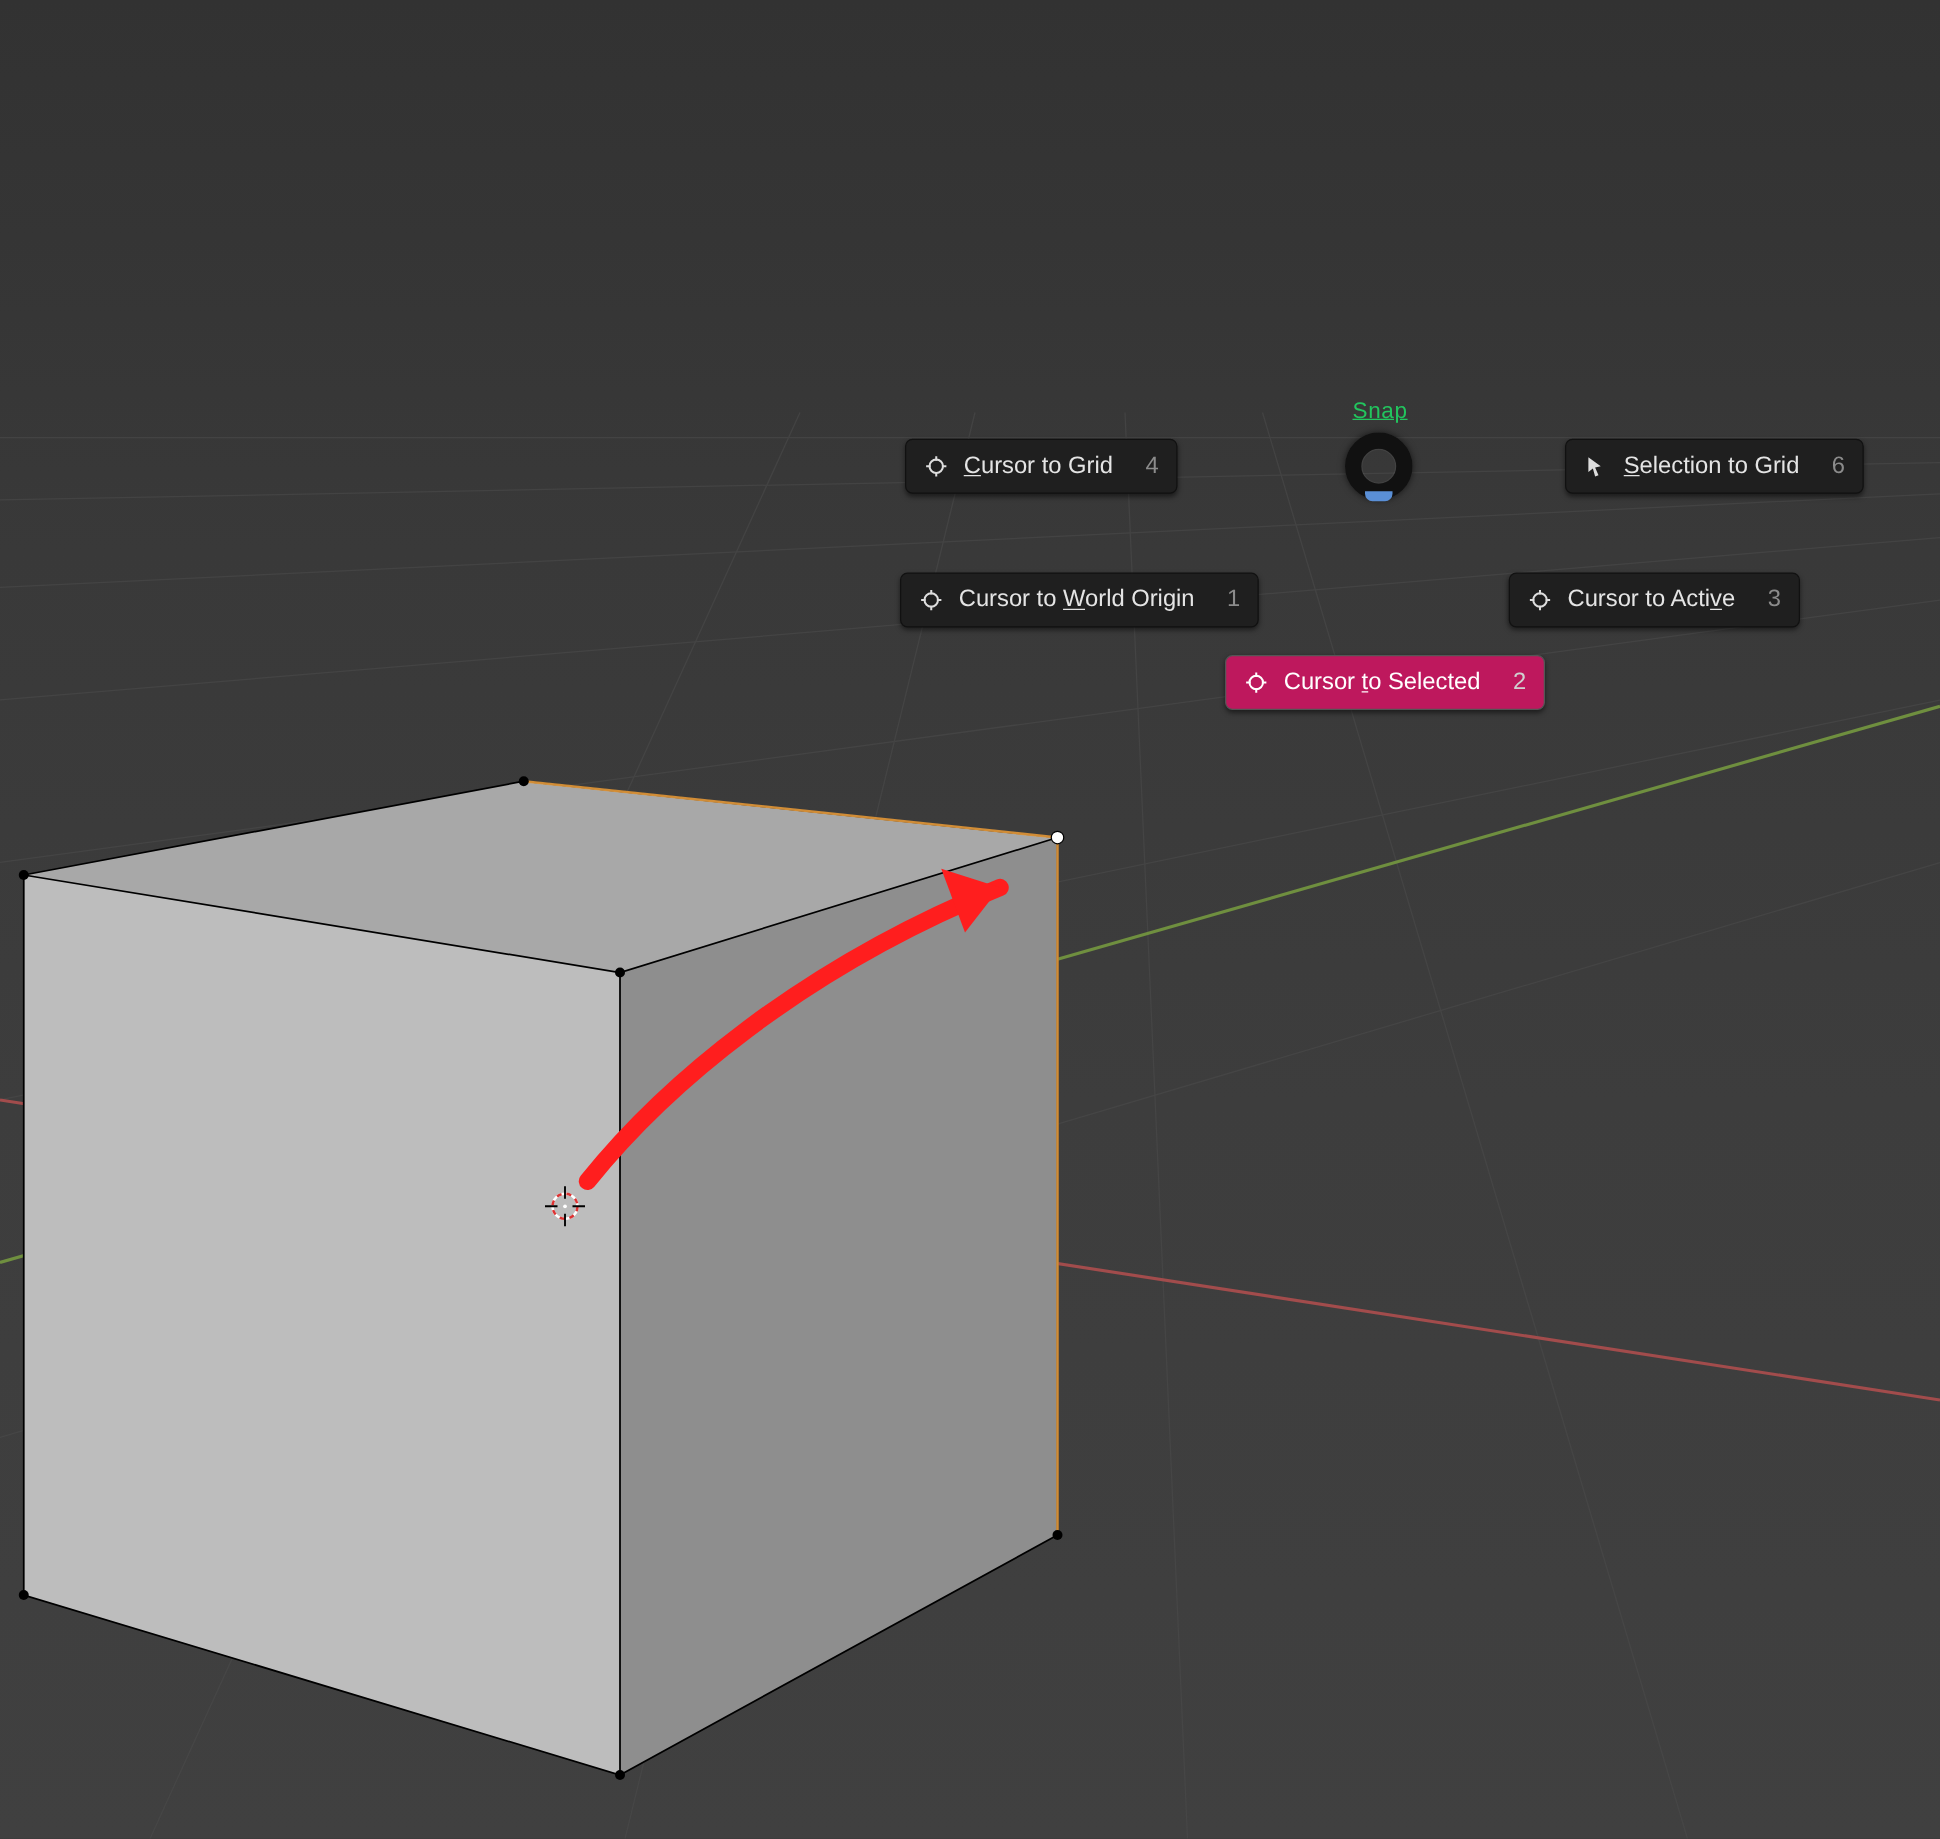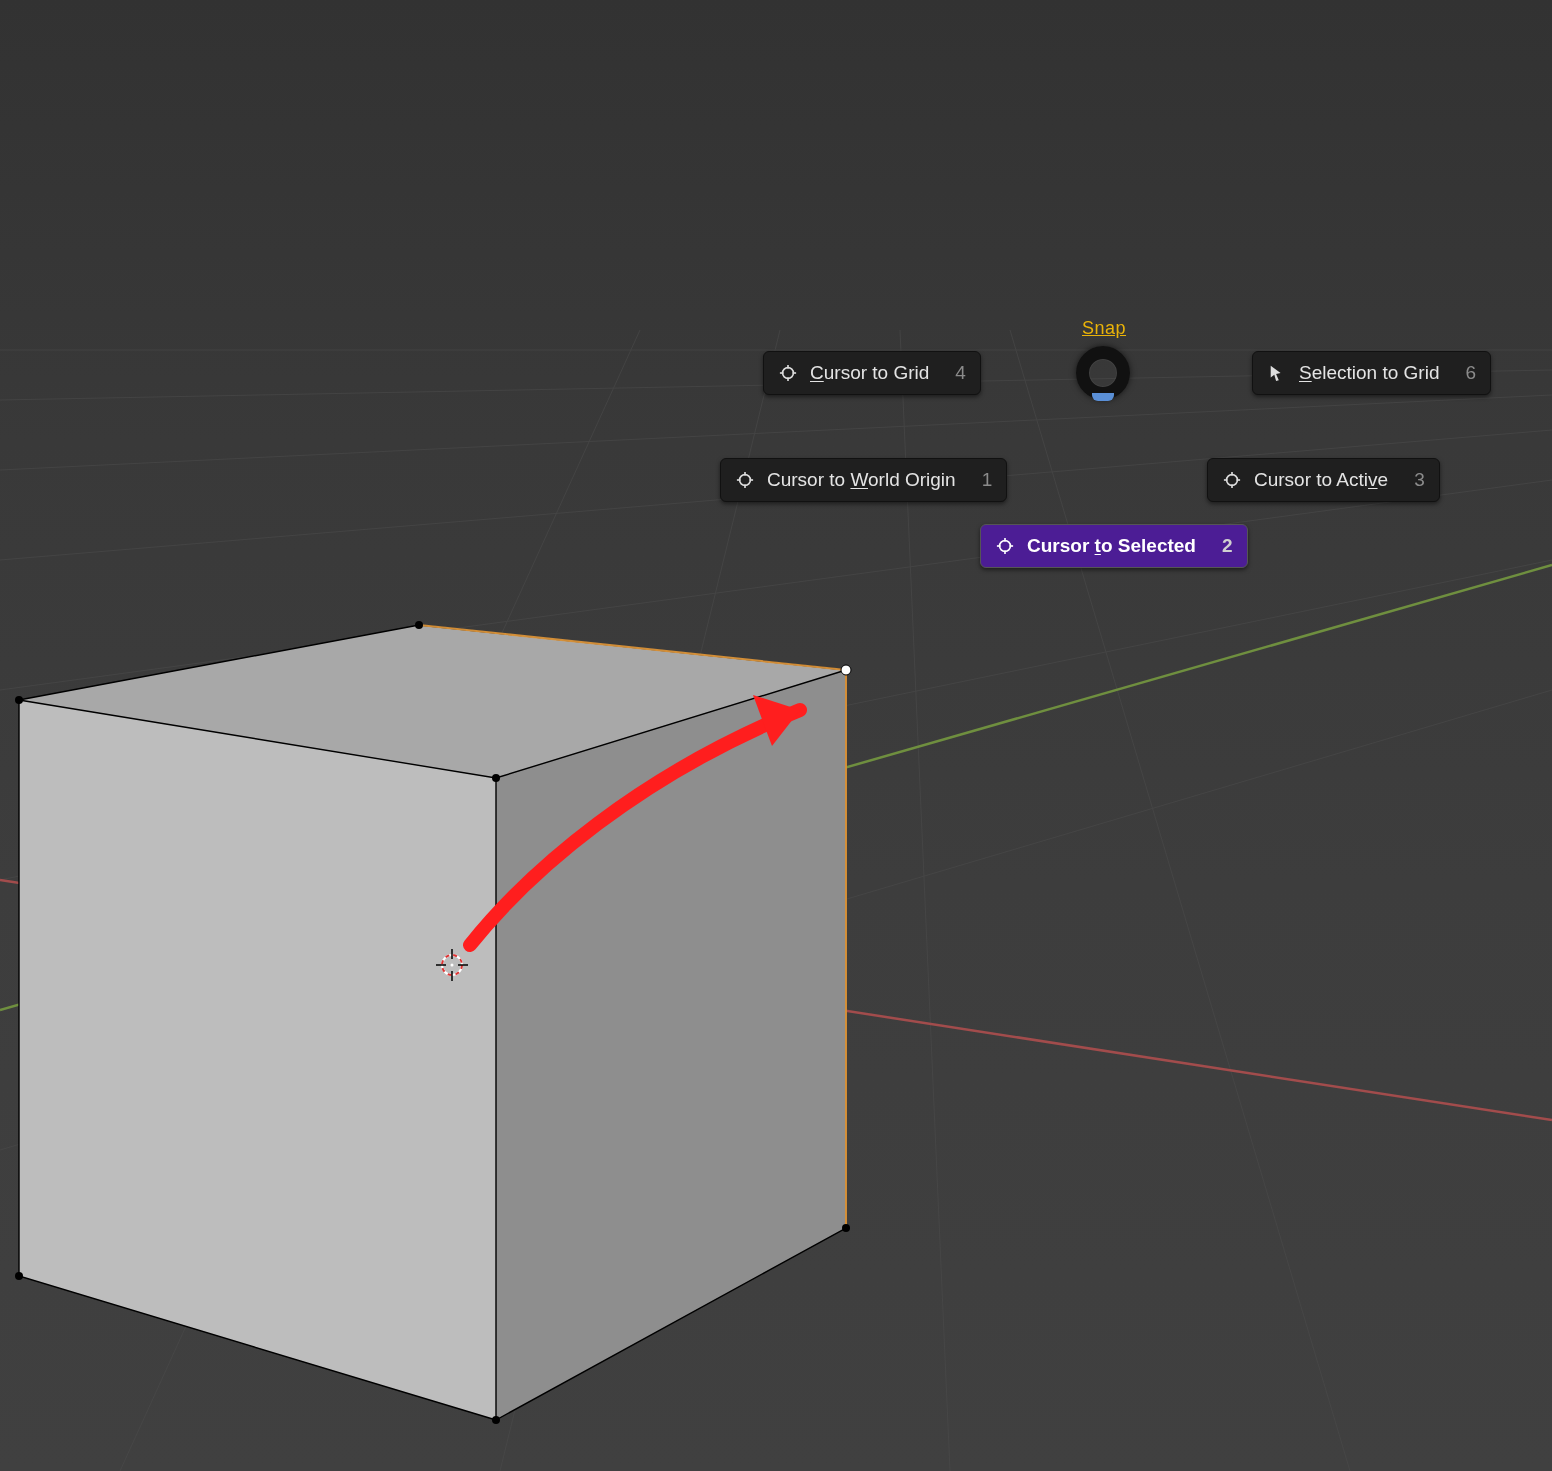--- a/index.html
+++ b/index.html
@@ -23,21 +23,21 @@
     background: linear-gradient(to bottom, #323232 0%, #393939 30%, #3d3d3d 60%, #404040 100%);
   }
   
   .scene-svg {
     position: absolute;
     inset: 0;
   }
   
   .pie-label {
     position: absolute;
-    color: #eab308;
+    color: #22c55e;
     font-size: 18px;
     letter-spacing: 0.5px;
     user-select: none;
     text-decoration: underline;
   }
   .pie-ring {
     position: absolute;
     width: 54px;
     height: 54px;
     border-radius: 50%;
@@ -63,24 +63,23 @@
     padding: 0 14px 0 14px;
     background: #1f1f1f;
     border: 1px solid #111;
     border-radius: 6px;
     color: #e4e4e4;
     font-size: 19px;
     box-shadow: 0 2px 4px rgba(0,0,0,0.5);
     white-space: nowrap;
   }
   .pie-item.hover {
-    background: #4c1d95;
+    background: #be185d;
     border-color: #555;
     color: #fff;
-    font-weight: bold;
   }
   .pie-item .shortcut {
     color: #8b8b8b;
     margin-left: 14px;
     font-size: 19px;
   }
   .pie-item.hover .shortcut { color: #d0d0d0; }
   .pie-item .icon {
     width: 20px; height: 20px;
     display: flex; align-items: center; justify-content: center;
@@ -171,21 +170,21 @@
     <line x1="0" y1="6" x2="0" y2="16" stroke="#000" stroke-width="1.5"></line>
     <circle r="1.5" fill="#fff"></circle>
   </svg>
 
   <div class="pie-label" style="left:1082px; top:318px">Snap</div>
   <div class="pie-ring" style="left:1076px; top:346px"></div>
 
 
 
 
-  <div class="pie-item" style="left:763px; top:351px">
+  <div class="pie-item" style="left:724px; top:351px">
     <span class="icon">
       <svg width="18" height="18" viewBox="0 0 20 20">
           <circle cx="10" cy="10" r="6" fill="none" stroke="#ddd" stroke-width="1.8"></circle>
           <line x1="10" y1="1" x2="10" y2="5" stroke="#ddd" stroke-width="1.8"></line>
           <line x1="10" y1="15" x2="10" y2="19" stroke="#ddd" stroke-width="1.8"></line>
           <line x1="1" y1="10" x2="5" y2="10" stroke="#ddd" stroke-width="1.8"></line>
           <line x1="15" y1="10" x2="19" y2="10" stroke="#ddd" stroke-width="1.8"></line>
         </svg>
     </span>
     <span>

